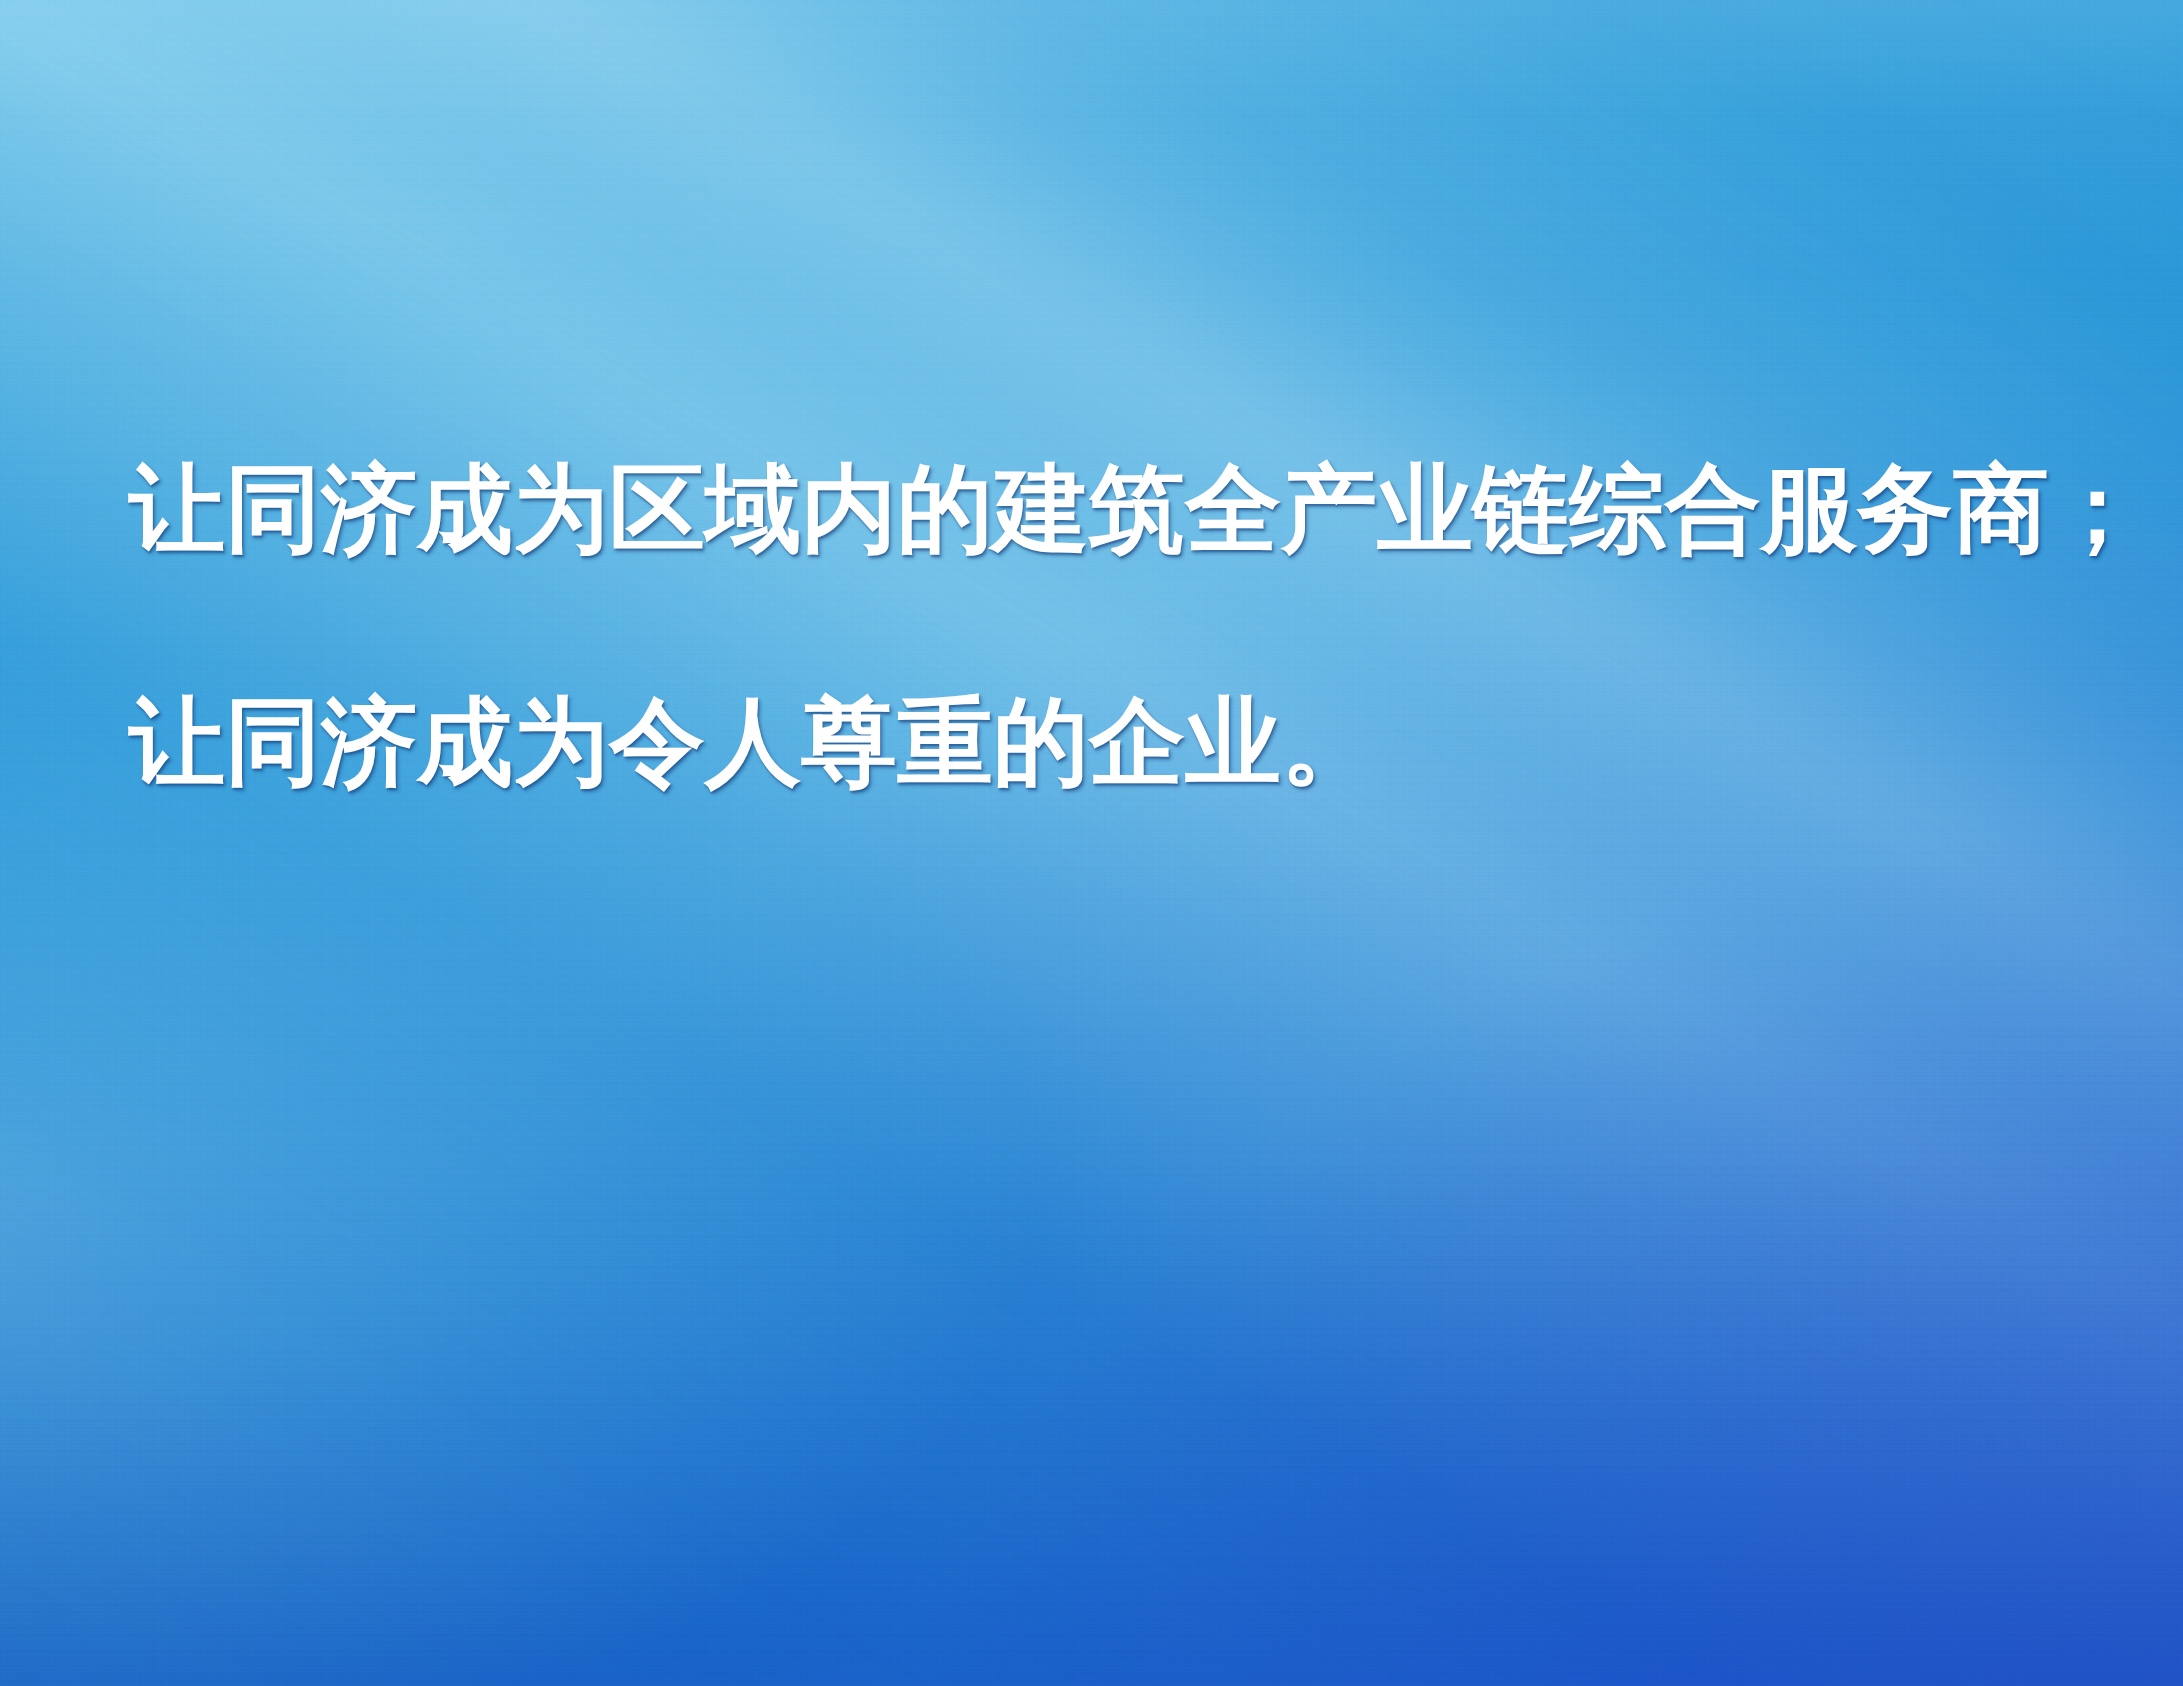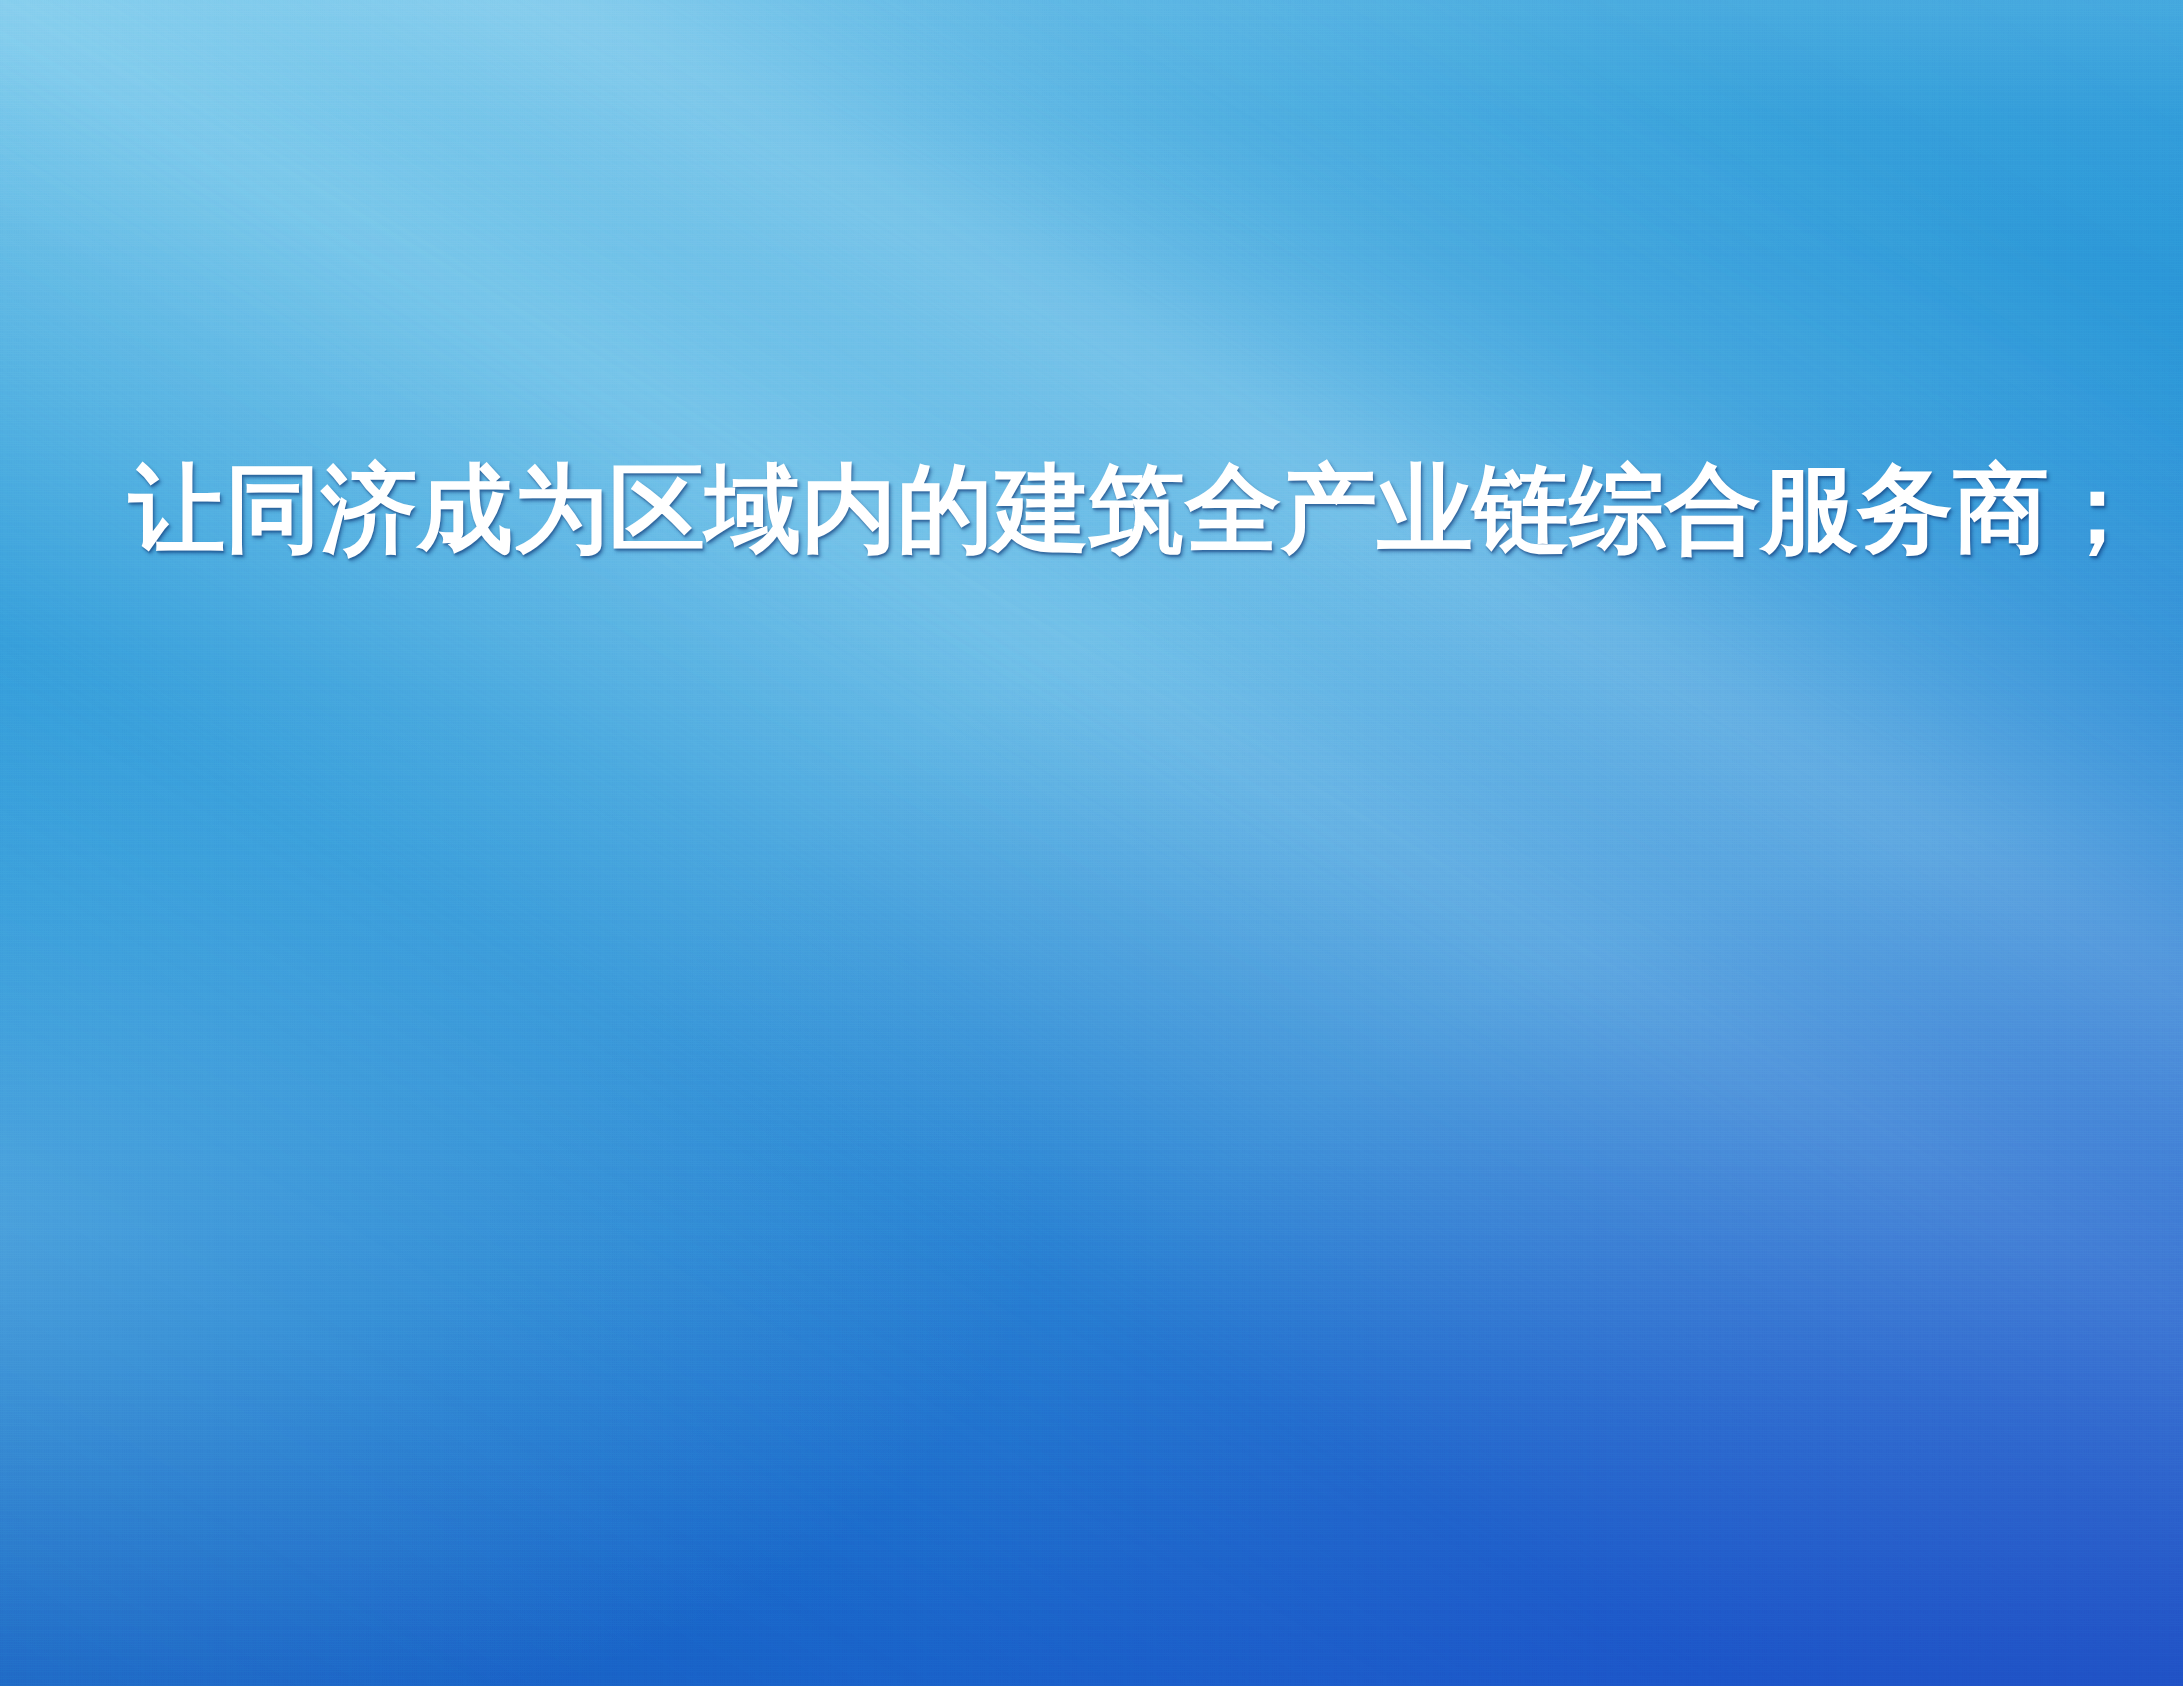--- a/index.html
+++ b/index.html
@@ -151,16 +151,17 @@
   <div class="bg-base"></div>
   <div class="bg-band"></div>
   <div class="bg-streak"></div>
   <div class="bg-corner-dark"></div>
   <div class="bg-left-lift"></div>
   <div class="bg-top-lift"></div>
   <div class="bg-grain"></div>
 
   <div class="text-block">
     <p class="slogan-line">让同济成为区域内的建筑全产业链综合服务商；</p>
+    <p class="slogan-line">让同济成为令人尊重的企业。</p>
   </div>
 
 </div>
 
 
 </body></html>

